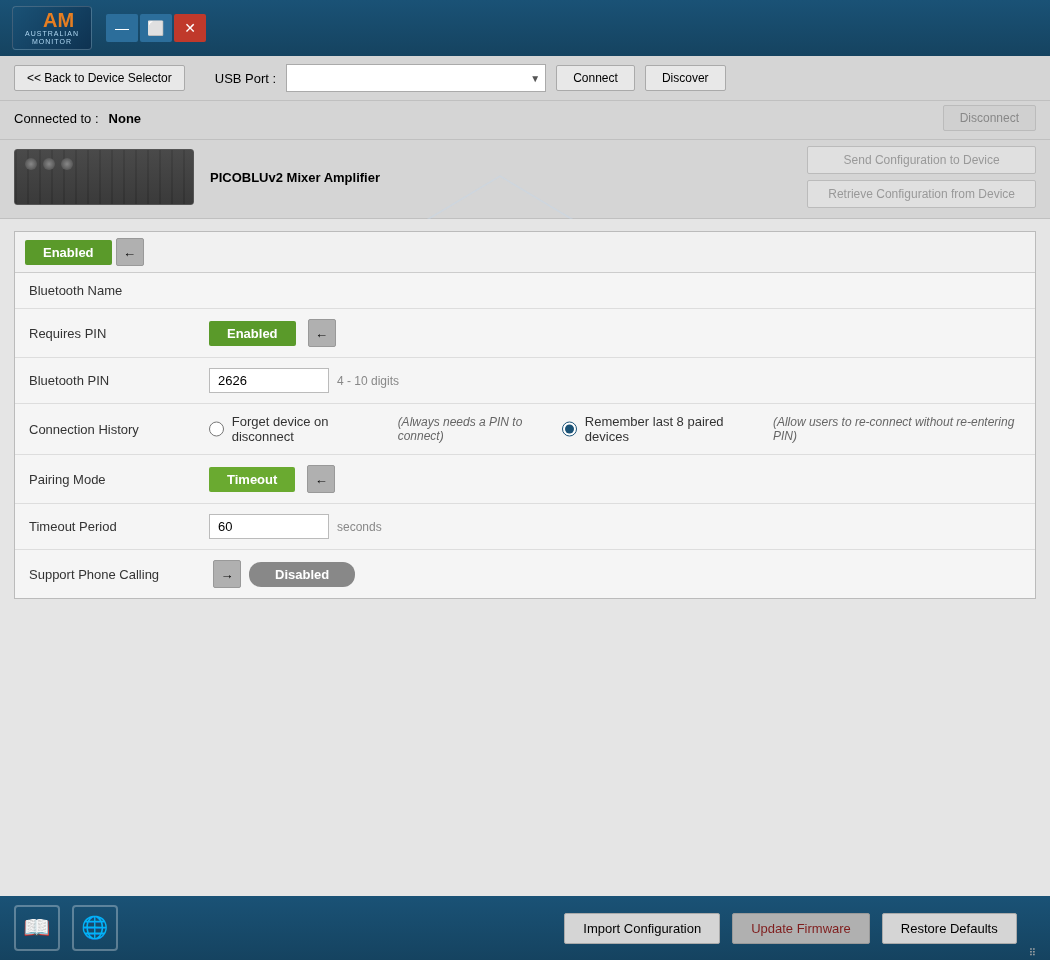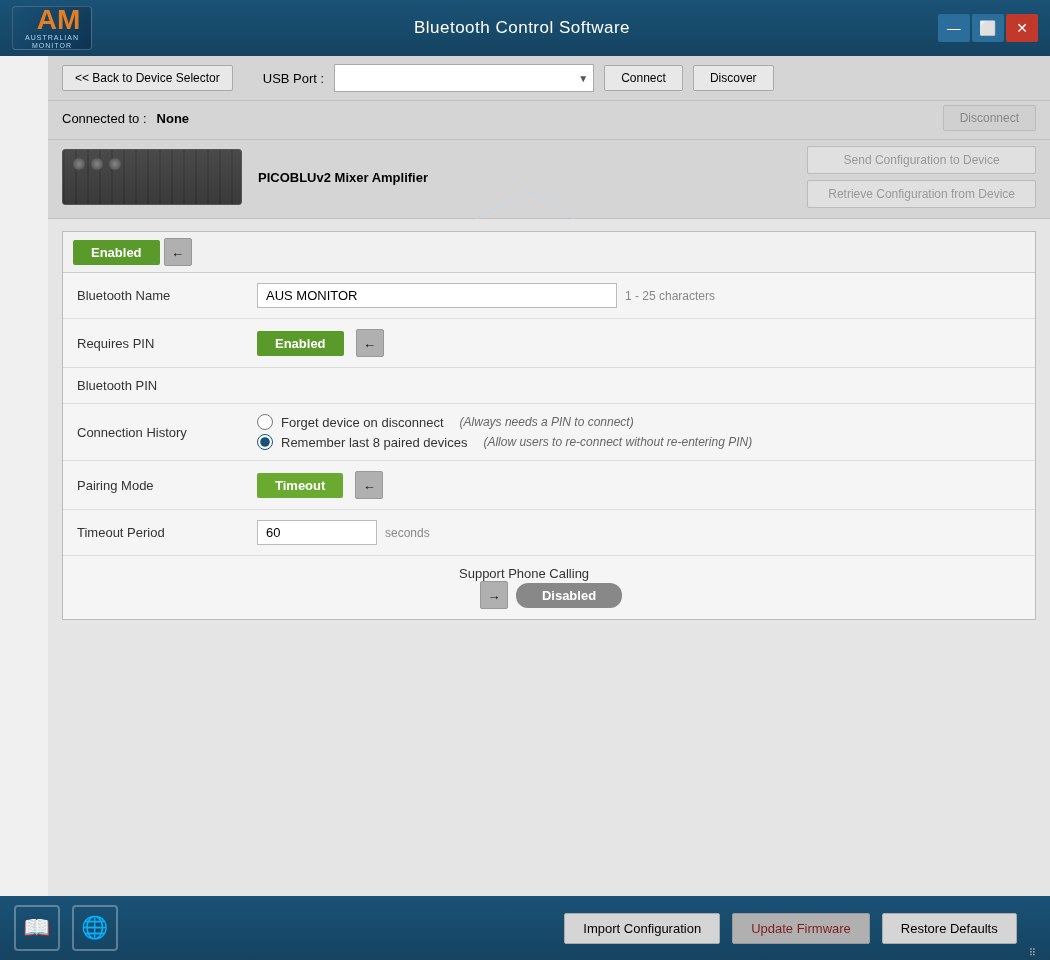--- a/index.html
+++ b/index.html
@@ -30,21 +30,21 @@
       background: linear-gradient(135deg, #1a5276, #0e3251);
       border: 1px solid rgba(255,255,255,0.2);
       border-radius: 4px;
       display: flex;
       flex-direction: column;
       align-items: center;
       justify-content: center;
       margin-right: 14px;
     }
     .logo-am {
-      font-size: 28px;
+      font-size: 20px;
       font-weight: bold;
       color: #e67e22;
       line-height: 1;
       margin-left: 13px;
     }
     .logo-text {
       font-size: 7px;
       color: #aed6f1;
       letter-spacing: 1px;
       line-height: 1.1;
@@ -77,21 +77,20 @@
     .title-btn.close-btn { background: #c0392b; }
 
     
     .main-area {
       flex: 1;
       background: #f9a8d4;
       display: flex;
       flex-direction: column;
       position: relative;
       overflow: hidden;
-      margin-left: 48px;
     }
 
     
     .toolbar {
       background: #d5d5d5;
       padding: 8px 14px;
       display: flex;
       align-items: center;
       gap: 10px;
       border-bottom: 1px solid #c0c0c0;
@@ -358,21 +357,20 @@
       padding: 5px 18px;
       font-size: 13px;
       font-weight: 600;
       cursor: pointer;
       border-radius: 2px;
     }
 
     
     .radio-group {
       display: flex;
-      flex-direction: column;
       gap: 4px;
     }
     .radio-row {
       display: flex;
       align-items: center;
       gap: 8px;
     }
     .radio-input {
       width: 16px;
       height: 16px;
@@ -436,21 +434,20 @@
     }
   </style>
 </head>
 <body>
 
 <div class="title-bar">
   <div class="title-bar-logo">
     <div class="logo-am">AM</div>
     <div class="logo-text">AUSTRALIAN<br>MONITOR</div>
   </div>
-  <div class="title-bar-title">Bluetooth Control Software</div>
   <div class="title-bar-controls">
     <button class="title-btn">—</button>
     <button class="title-btn">⬜</button>
     <button class="title-btn close-btn">✕</button>
   </div>
 </div>
 
 <div class="main-area">
 
   <div class="hex-bg">
@@ -509,36 +506,36 @@
 
     <div class="bt-module-section">
 
       <div class="bt-module-header">
         <button class="enabled-btn">Enabled</button>
         <div class="arrow-btn">←</div>
       </div>
 
       <div class="form-row">
         <span class="form-label">Bluetooth Name</span>
-        <div class="form-control-area">
-          <input type="text" class="text-input text-input-wide" value="AUS MONITOR" style="">
-          <span class="hint-text">1 - 25 characters</span>
-        </div>
       </div>
 
       <div class="form-row">
         <span class="form-label">Requires PIN</span>
         <div class="form-control-area">
           <button class="green-btn">Enabled</button>
           <div class="arrow-btn">←</div>
         </div>
       </div>
 
       <div class="form-row">
         <span class="form-label">Bluetooth PIN</span>
+        <div class="form-control-area">
+          <input type="text" class="text-input text-input-medium" value="2626" style="">
+          <span class="hint-text">4 - 10 digits</span>
+        </div>
       </div>
 
       <div class="form-row">
         <span class="form-label">Connection History</span>
         <div class="form-control-area">
           <div class="radio-group">
             <div class="radio-row">
               <input type="radio" class="radio-input" name="connectionHistory" value="option1" style="">
               <span class="radio-label">Forget device on disconnect</span>
               <span class="radio-hint">(Always needs a PIN to connect)</span>
@@ -561,21 +558,21 @@
       </div>
 
       <div class="form-row">
         <span class="form-label">Timeout Period</span>
         <div class="form-control-area">
           <input type="text" class="text-input text-input-medium" value="60" style="">
           <span class="hint-text">seconds</span>
         </div>
       </div>
 
-      <div class="form-row" style="border-bottom:none;flex-direction:column;">
+      <div class="form-row" style="border-bottom:none;">
         <span class="form-label">Support Phone Calling</span>
         <div class="form-control-area">
           <div class="arrow-btn">→</div>
           <button class="gray-btn">Disabled</button>
         </div>
       </div>
 
     </div>
 
   </div>

